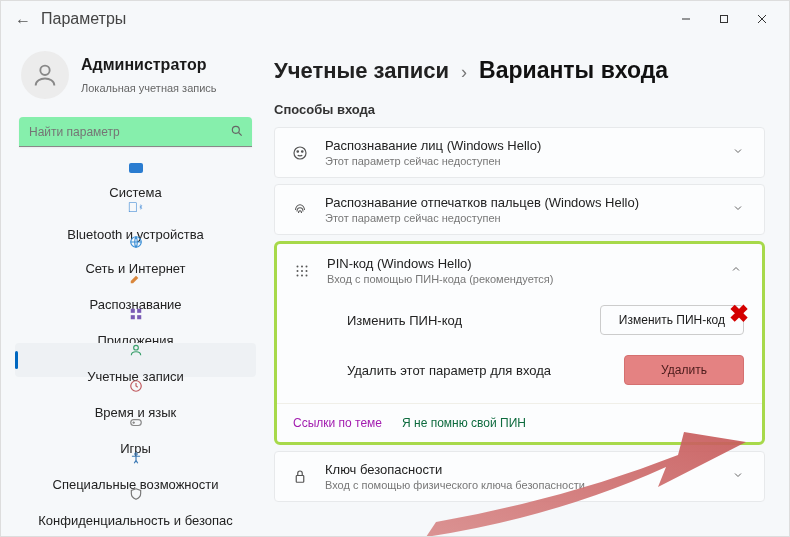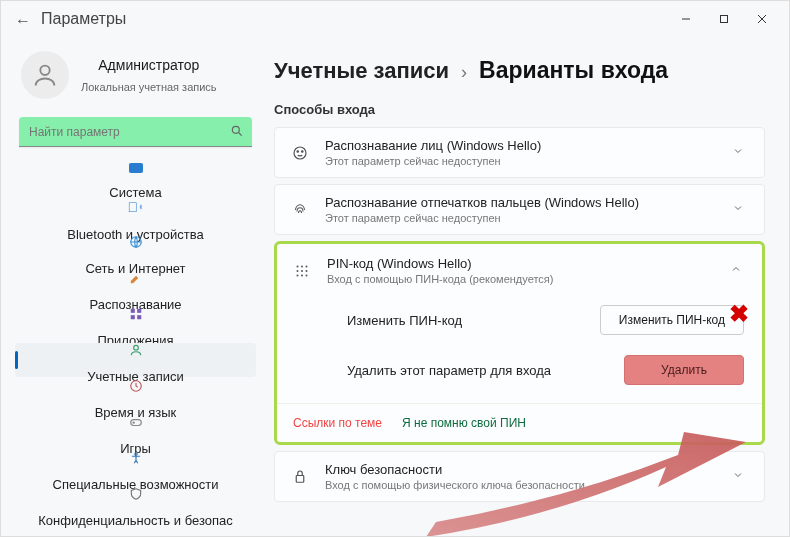--- a/index.html
+++ b/index.html
@@ -15,21 +15,21 @@
 .titlebar svg { width: 10px; height: 10px; }
 
 
 .body { flex: 1; display: flex; overflow: hidden; }
 
 
 .sidebar { width: 265px; padding: 0 10px 0 14px; overflow-y: auto; }
 .user-block { display: flex; align-items: center; gap: 12px; padding: 14px 6px 18px; }
 .avatar { width: 48px; height: 48px; border-radius: 50%; background: #ececec; display: flex; align-items: center; justify-content: center; color: #777; }
 .avatar svg { width: 28px; height: 28px; }
-.user-name { font-weight: 400; font-size: 14px; text-align: center; }
+.user-name { font-weight: 700; font-size: 16px; }
 .user-sub { font-size: 11px; color: #666; margin-top: 8px; }
 .search { position: relative; margin: 0 4px 16px; }
 .search input { width: 100%; height: 30px; border: none; border-bottom: 1px solid #888; background: #86efac; padding: 0 30px 0 10px; font-size: 12px; border-radius: 4px 4px 0 0; box-shadow: 0 1px 2px rgba(0,0,0,0.05); }
 .search .ico { position: absolute; right: 8px; top: 7px; color: #666; }
 .nav { display: flex; flex-direction: column; gap: 2px; }
 .nav-item { display: flex; align-items: center; gap: 12px; height: 34px; padding: 0 10px; border-radius: 4px; position: relative; cursor: default; flex-direction: column; }
 .nav-item.active { background: #eef1f4; }
 .nav-item.active::before { content: ""; position: absolute; left: 0; top: 8px; bottom: 8px; width: 3px; background: #0067c0; border-radius: 2px; }
 .nav-icon { width: 16px; height: 16px; display: flex; align-items: center; justify-content: center; font-size: 14px; }
 .nav-label { font-size: 13px; color: #222; }
@@ -54,21 +54,21 @@
 
 .highlighted { border: 3px solid #a7d94a; border-radius: 6px; padding-bottom: 4px; }
 .highlighted .card-head { padding: 12px 14px 10px; }
 
 .sub-rows { padding: 0 0 8px 0; }
 .sub-row { display: flex; align-items: center; padding: 10px 18px 10px 70px; }
 .sub-label { flex: 1; font-size: 13px; color: #222; }
 .btn { height: 30px; padding: 0 18px; border-radius: 4px; border: 1px solid #ccc; background: #fcfdfe; font-size: 12px; display: flex; align-items: center; justify-content: center; min-width: 140px; position: relative; }
 .btn.danger { background: #e48282; border-color: #d57070; color: #4a1a1a; min-width: 120px; }
 .links-row { display: flex; align-items: center; padding: 12px 16px 8px; border-top: 1px solid #f0efe8; gap: 20px; }
-.links-label { font-size: 12px; color: #ef4444; }
+.links-label { font-size: 12px; color: #a21caf; }
 .link { font-size: 12px; color: #0e6b3e; }
 
 
 .red-x { position: absolute; font-size: 24px; font-weight: bold; color: #d40000; right: -6px; top: -6px; }
 
 .arrow-shape { position: absolute; pointer-events: none; }
 
 
 .sq { width: 14px; height: 10px; border-radius: 2px; }
 </style>

